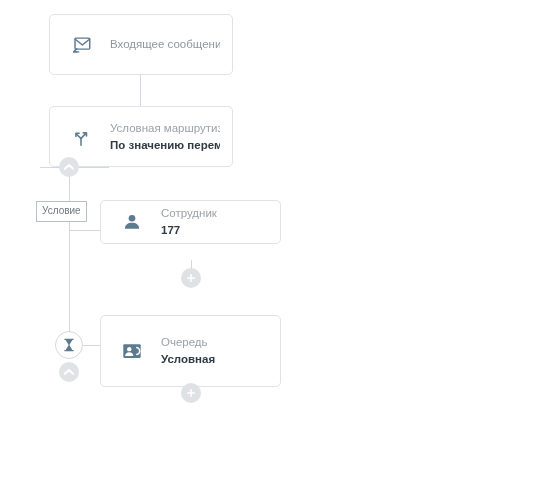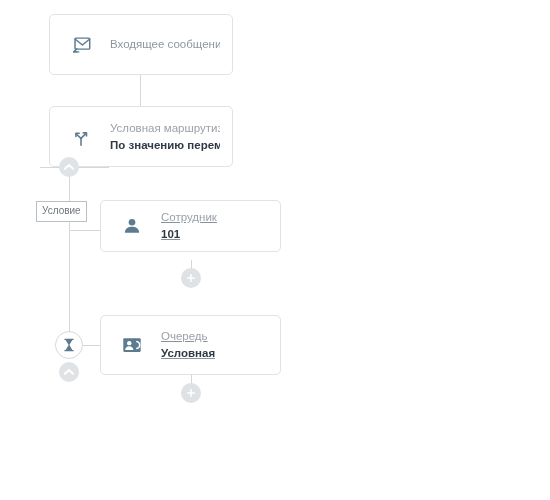--- a/index.html
+++ b/index.html
@@ -172,41 +172,41 @@
   </div>
 
   <div class="marker chevron" style="left:59px; top:157px;">
     <svg width="14" height="14" viewBox="0 0 24 24" fill="none" stroke="currentColor" stroke-width="3.4" stroke-linecap="round" stroke-linejoin="round">
       <polyline points="5,15 12,8.5 19,15"></polyline>
     </svg>
   </div>
 
   <div class="chip" style="left:36px; top:201px;">Условие</div>
 
-  <div class="card" style="left:100px; top:200px; width:181px; height:52px;text-decoration:underline;">
+  <div class="card" style="left:100px; top:200px; width:181px; height:44px;">
     <span class="card-icon">
       <svg width="20" height="20" viewBox="0 0 24 24" fill="currentColor">
         <circle cx="12" cy="7.5" r="4"></circle>
         <path d="M3.5 20 C3.5 15.2 7.3 13 12 13 C16.7 13 20.5 15.2 20.5 20 Z"></path>
       </svg>
     </span>
     <span class="card-text">
       <span class="card-title">Сотрудник</span>
-      <span class="card-sub">101</span>
+      <span class="card-sub">177</span>
     </span>
   </div>
 
   <div class="marker plus" style="left:181px; top:268px;">
     <svg width="12" height="12" viewBox="0 0 24 24" fill="none" stroke="currentColor" stroke-width="3.2" stroke-linecap="round">
       <line x1="12" y1="5.5" x2="12" y2="18.5"></line>
       <line x1="5.5" y1="12" x2="18.5" y2="12"></line>
     </svg>
   </div>
 
-  <div class="card" style="left:100px; top:315px; width:181px; height:60px;text-decoration:underline;">
+  <div class="card" style="left:100px; top:315px; width:181px; height:72px;">
     <span class="card-icon">
       <svg width="22" height="22" viewBox="0 0 24 24" fill="currentColor">
         <rect x="2.5" y="4.5" width="19" height="15" rx="1.2"></rect>
         <circle cx="9" cy="10" r="2.4" fill="#ffffff"></circle>
         <path d="M4.5 17.5 C4.5 14.6 6.6 13.3 9 13.3 C11.4 13.3 13.5 14.6 13.5 17.5 Z" fill="#ffffff"></path>
         <path d="M16.6 8.2 a3.4 3.4 0 0 1 0 7.6" fill="none" stroke="#ffffff" stroke-width="1.8"></path>
       </svg>
     </span>
     <span class="card-text">
       <span class="card-title">Очередь</span>

